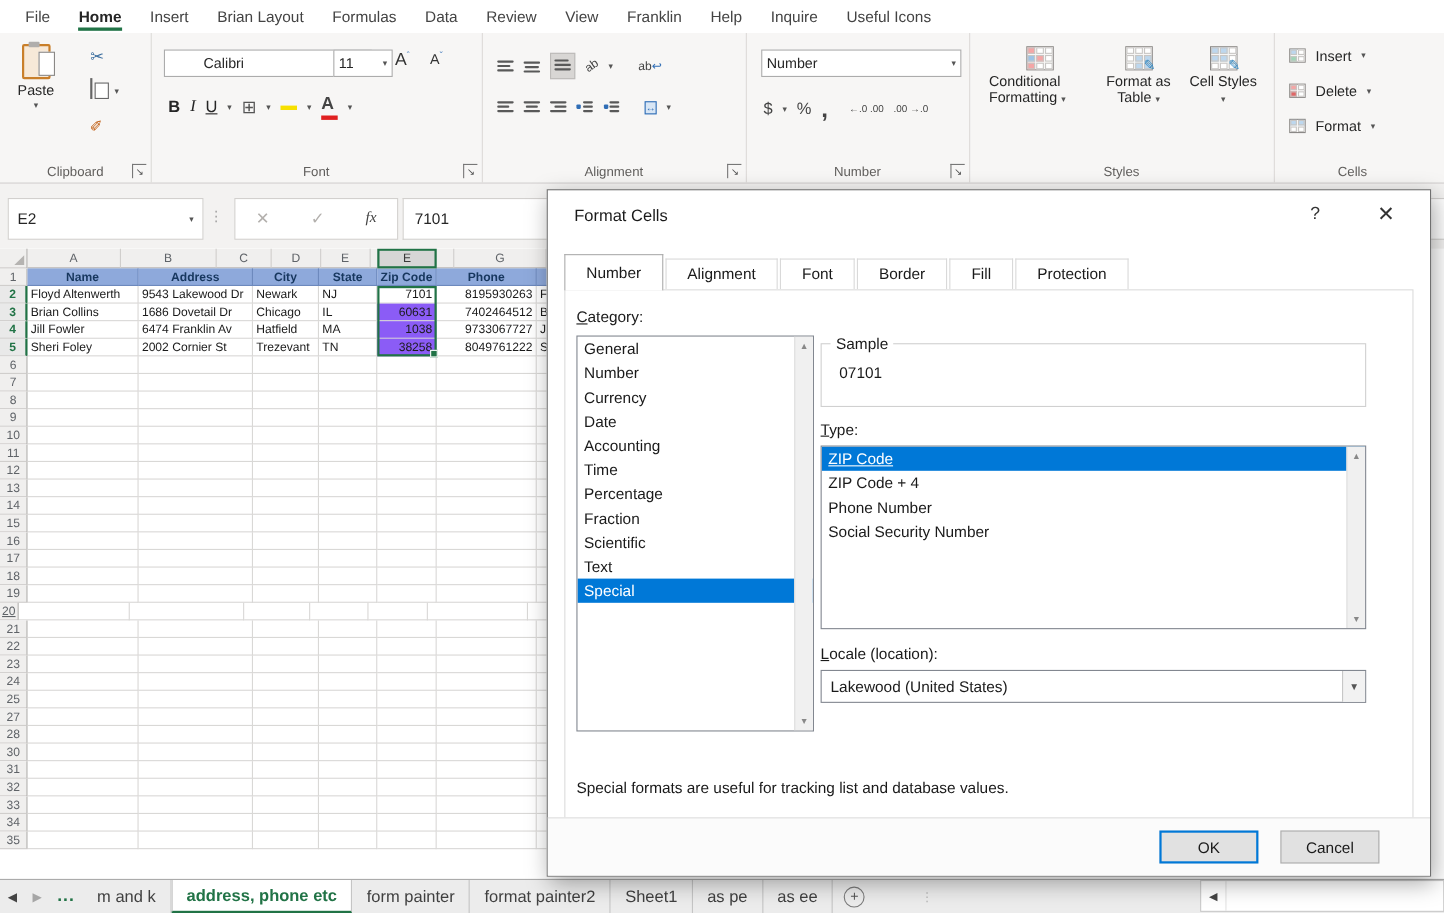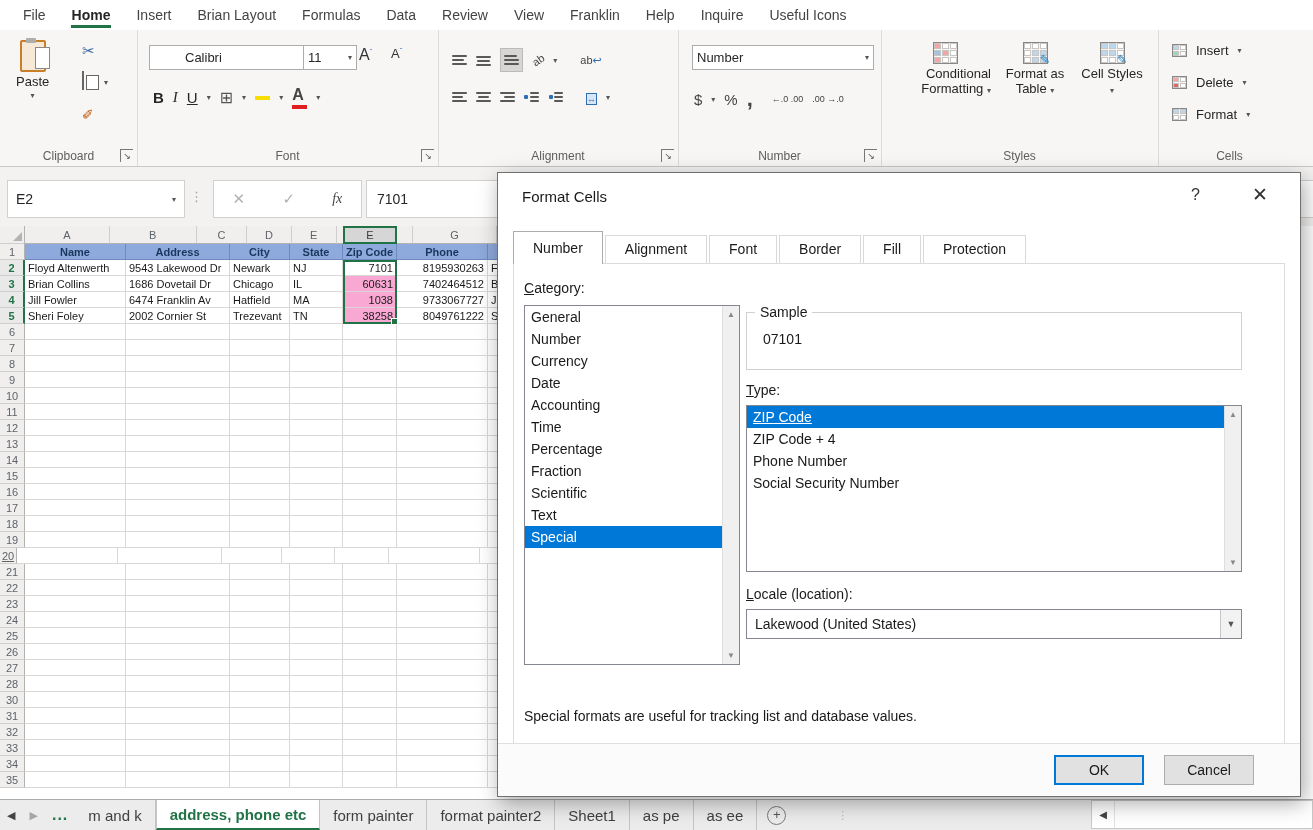--- a/index.html
+++ b/index.html
@@ -40,21 +40,21 @@
   
   .grid{position:absolute;top:226px;left:0;width:497px;height:574px;background:#fff;overflow:hidden;font-size:11px;}
   .gr-row{display:flex;height:16px;line-height:16px;}
   .gr-colhdr{display:flex;height:18px;line-height:18px;background:#f0efee;}
   .colh{border-right:1px solid #d0cecc;border-bottom:1px solid #b5b3b1;text-align:center;color:#5f6368;box-sizing:border-box;}
   .rowh{border-right:1px solid #b5b3b1;border-bottom:1px solid #d0cecc;background:#f0efee;text-align:center;color:#5f6368;box-sizing:border-box;flex:none;}
   .rowh.selr{color:#217346;font-weight:bold;background:#e9e9e9;border-right:2px solid #217346;}
   .cell{border-right:1px solid #d9d8d6;border-bottom:1px solid #d9d8d6;padding:0 3px;white-space:nowrap;overflow:hidden;box-sizing:border-box;flex:none;color:#1a1a1a;}
   .cell.hdr{background:#8EA9DB;color:#17375E;font-weight:bold;text-align:center;border-right:1px solid #6d89bd;border-bottom:1px solid #6d89bd;}
   .cell.num{text-align:right;}
-  .cell.selfill{background:#f9a8d4;}
+  .cell.selfill{background:#8b5cf6;}
   .corner-tri{position:absolute;right:2px;bottom:2px;width:0;height:0;border-left:9px solid transparent;border-bottom:9px solid #b5b3b1;}
   .sel-outline{position:absolute;left:343px;top:34px;width:54px;height:64px;border:2px solid #217346;box-sizing:border-box;pointer-events:none;}
   .fillhandle{position:absolute;right:-3px;bottom:-3px;width:5px;height:5px;background:#217346;border:1px solid #fff;}
   .ehdr-outline{position:absolute;left:343px;top:0;width:54px;height:18px;border:2px solid #217346;background:#d6d6d6;box-sizing:border-box;
                 text-align:center;line-height:14px;color:#3a3a3a;}
 
   
   .sheetbar{position:absolute;left:0;right:0;bottom:0;height:30px;background:#ececec;border-top:1px solid #ababab;
             display:flex;align-items:stretch;font-size:15px;color:#404040;}
   .nav{display:flex;align-items:center;padding:0 7px;color:#444;font-size:11px;}
@@ -226,21 +226,21 @@
         <span class="minitxt">%</span>
         <span class="minitxt" style="font-weight:bold;font-size:22px;">,</span>
         <span style="font-size:9px;color:#444;margin-left:10px;">←.0&nbsp;.00</span>
         <span style="font-size:9px;color:#444;">.00&nbsp;→.0</span>
       </div>
       <div class="glabel">Number</div>
       <div class="launcher">↘</div>
     </div>
 
     <div class="rgroup" style="left:881px;width:277px;">
-      <div class="bigbtn" style="position:absolute;left:18px;top:12px;width:92px;text-align:right;">
+      <div class="bigbtn" style="position:absolute;left:18px;top:12px;width:92px;text-align:left;">
         <span class="mini9">
           <b style="background:#f4a6a6;"></b>
             <b></b>
             <b></b>
             <b style="background:#9dc3e6;"></b>
             <b style="background:#f4a6a6;"></b>
             <b></b>
             <b style="background:#f4a6a6;"></b>
             <b></b>
             <b></b>
@@ -580,30 +580,20 @@
           <div class="cell" style="width: 101px;"></div>
           <div class="cell" style="width: 104px;"></div>
           <div class="cell" style="width: 60px;"></div>
           <div class="cell" style="width: 53px;"></div>
           <div class="cell" style="width: 54px;"></div>
           <div class="cell" style="width: 91px;"></div>
           <div class="cell" style="width: 100px;"></div>
         </div>
         <div class="gr-row">
           <div class="rowh" style="width: 25px;">25</div>
-          <div class="cell" style="width: 101px;"></div>
-          <div class="cell" style="width: 104px;"></div>
-          <div class="cell" style="width: 60px;"></div>
-          <div class="cell" style="width: 53px;"></div>
-          <div class="cell" style="width: 54px;"></div>
-          <div class="cell" style="width: 91px;"></div>
-          <div class="cell" style="width: 100px;"></div>
-        </div>
-        <div class="gr-row">
-          <div class="rowh" style="width: 25px;">26</div>
           <div class="cell" style="width: 101px;"></div>
           <div class="cell" style="width: 104px;"></div>
           <div class="cell" style="width: 60px;"></div>
           <div class="cell" style="width: 53px;"></div>
           <div class="cell" style="width: 54px;"></div>
           <div class="cell" style="width: 91px;"></div>
           <div class="cell" style="width: 100px;"></div>
         </div>
         <div class="gr-row">
           <div class="rowh" style="width: 25px;">27</div>

